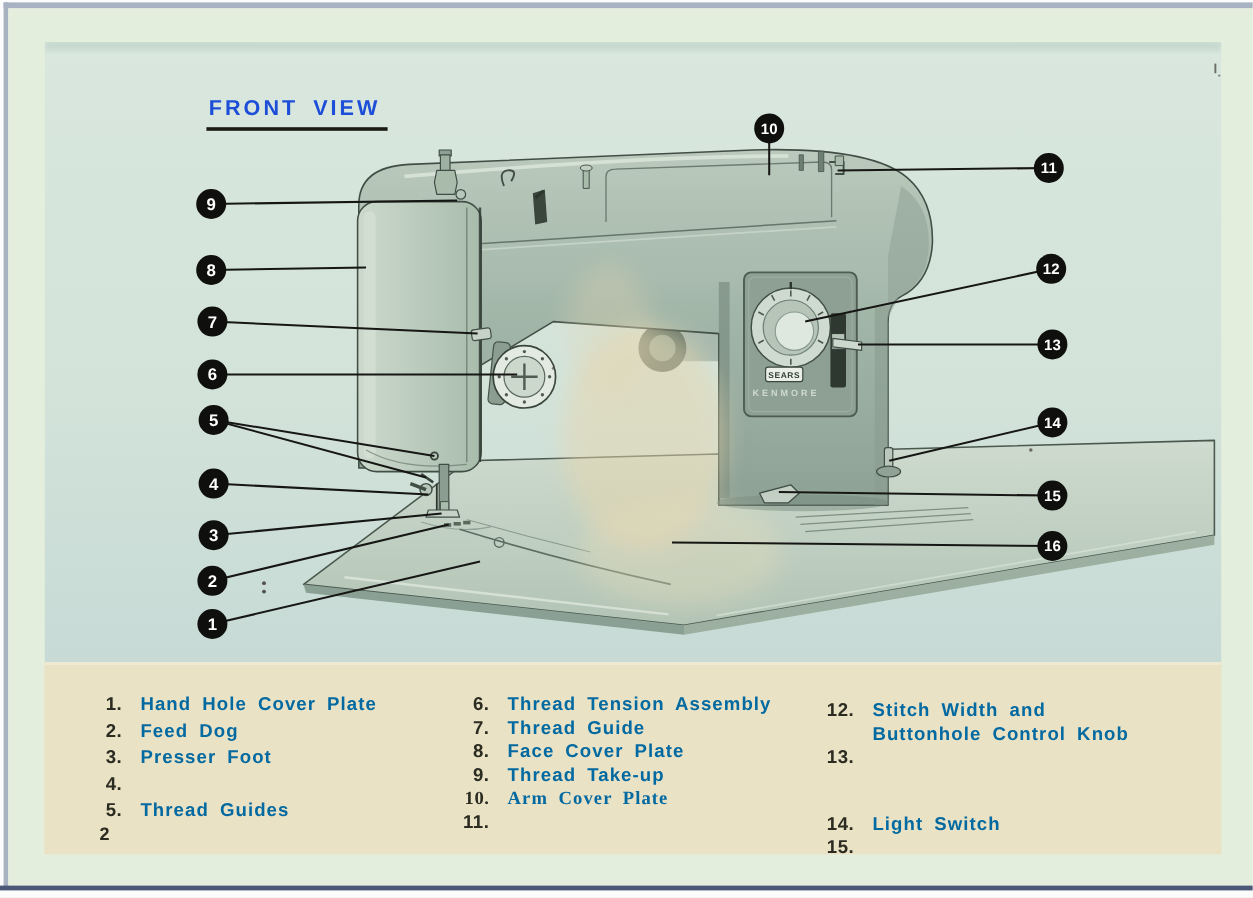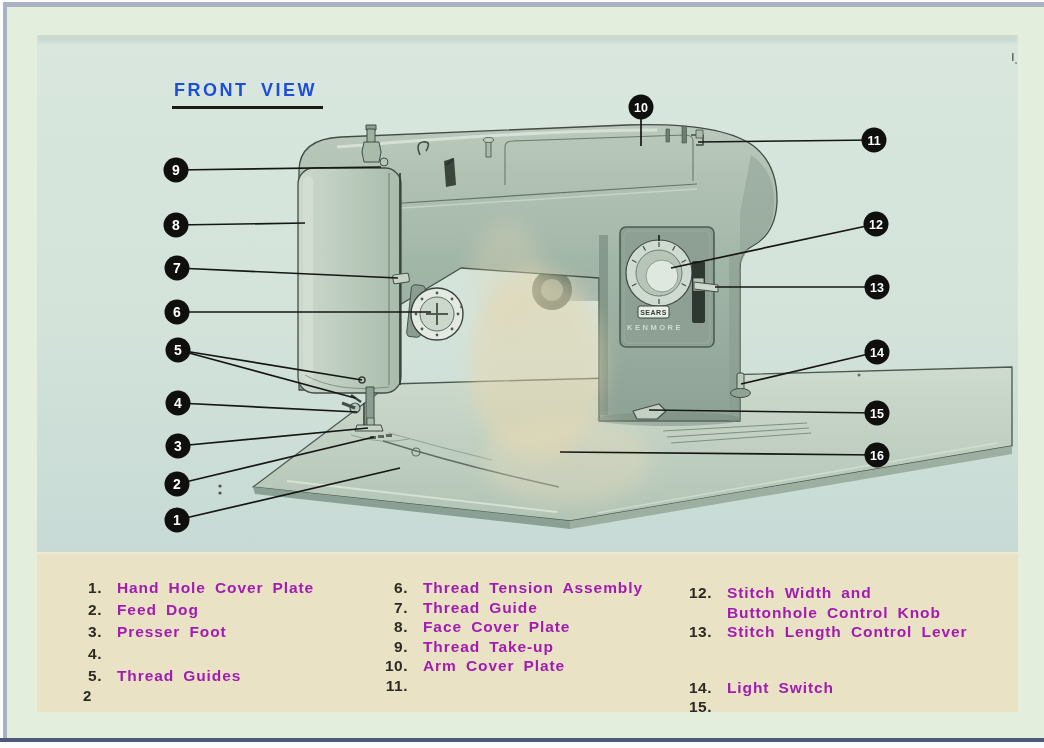--- a/index.html
+++ b/index.html
@@ -25,21 +25,21 @@
     font-size:15px;font-weight:700;color:#2b2b22;
   }
   .leg-col{position:absolute;}
   .leg-row{display:flex;align-items:baseline;}
   .leg-num{
     display:inline-block;width:40px;text-align:right;flex:none;
     font-size:15.5px;font-weight:700;color:#2b2b22;letter-spacing:0.5px;
   }
   .leg-label{
     margin-left:15px;white-space:nowrap;
-    font-size:15.5px;font-weight:700;color:#a21caf;
+    font-size:15.5px;font-weight:700;color:#0369a1;
     letter-spacing:0.9px;word-spacing:4px;
   }
 </style>
 </head>
 <body>
 
 <div class="frame-top" style="background: rgb(168, 178, 194);"></div>
 <div class="frame-left" style="background: rgb(168, 178, 194);"></div>
 <div class="page-bg" style="background: rgb(228, 238, 221);"></div>
 <div class="frame-bottom" style="background: rgb(75, 88, 120);"></div>
@@ -317,40 +317,39 @@
         <span class="leg-label">Thread Guide</span>
       </div>
       <div class="leg-row" style="height: 19.5px;">
         <span class="leg-num">8.</span>
         <span class="leg-label">Face Cover Plate</span>
       </div>
       <div class="leg-row" style="height: 19.5px;">
         <span class="leg-num">9.</span>
         <span class="leg-label">Thread Take-up</span>
       </div>
-      <div class="leg-row" style="height: 19.5px;">
+      <div class="leg-row" style="height: 19.5px; font-family: Liberation Serif, serif;">
         <span class="leg-num">10.</span>
         <span class="leg-label">Arm Cover Plate</span>
       </div>
       <div class="leg-row" style="height: 19.5px;">
         <span class="leg-num">11.</span>
       </div>
     </div>
   <div class="leg-col" id="leg-col-2" style="left: 635px; top: 30px;">
       <div class="leg-row" style="height: 19.5px;">
         <span class="leg-num">12.</span>
         <span class="leg-label">Stitch Width and</span>
       </div>
       <div class="leg-row" style="height: 19.5px;">
         <span class="leg-num"></span>
         <span class="leg-label">Buttonhole Control Knob</span>
       </div>
       <div class="leg-row" style="height: 19.5px;">
         <span class="leg-num">13.</span>
-        <span class="leg-label">Stitch Length Control Lever</span>
       </div>
       <div class="leg-row" style="height: 19.5px; margin-top: 36px;">
         <span class="leg-num">14.</span>
         <span class="leg-label">Light Switch</span>
       </div>
       <div class="leg-row" style="height: 19.5px;">
         <span class="leg-num">15.</span>
       </div>
     </div>
 </div>

